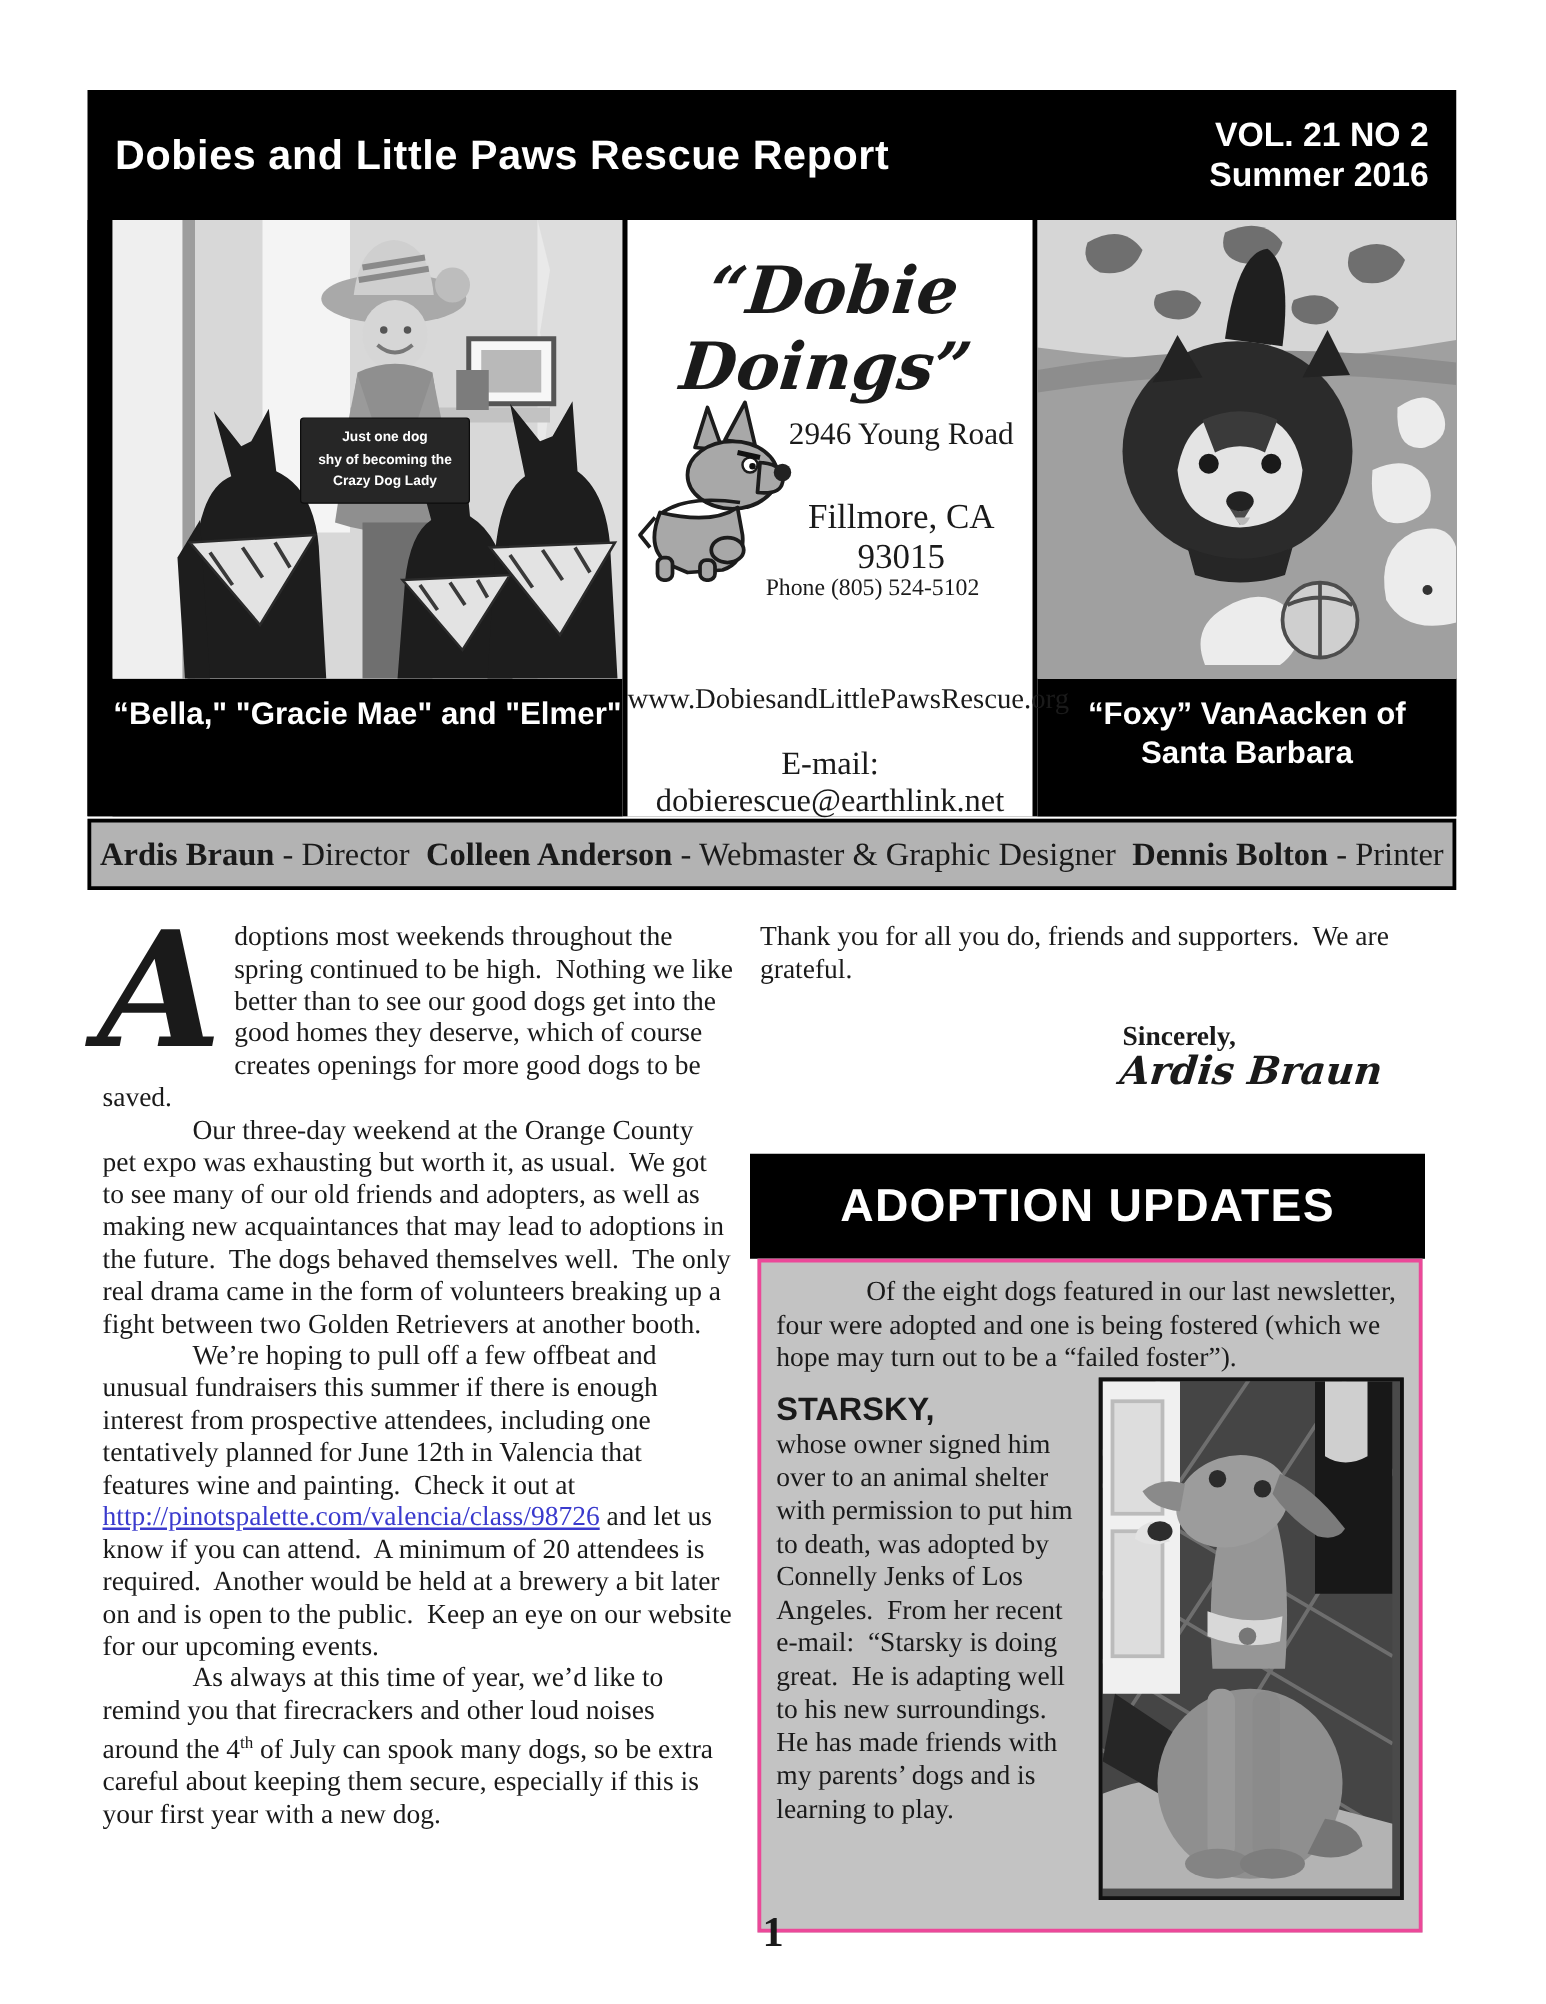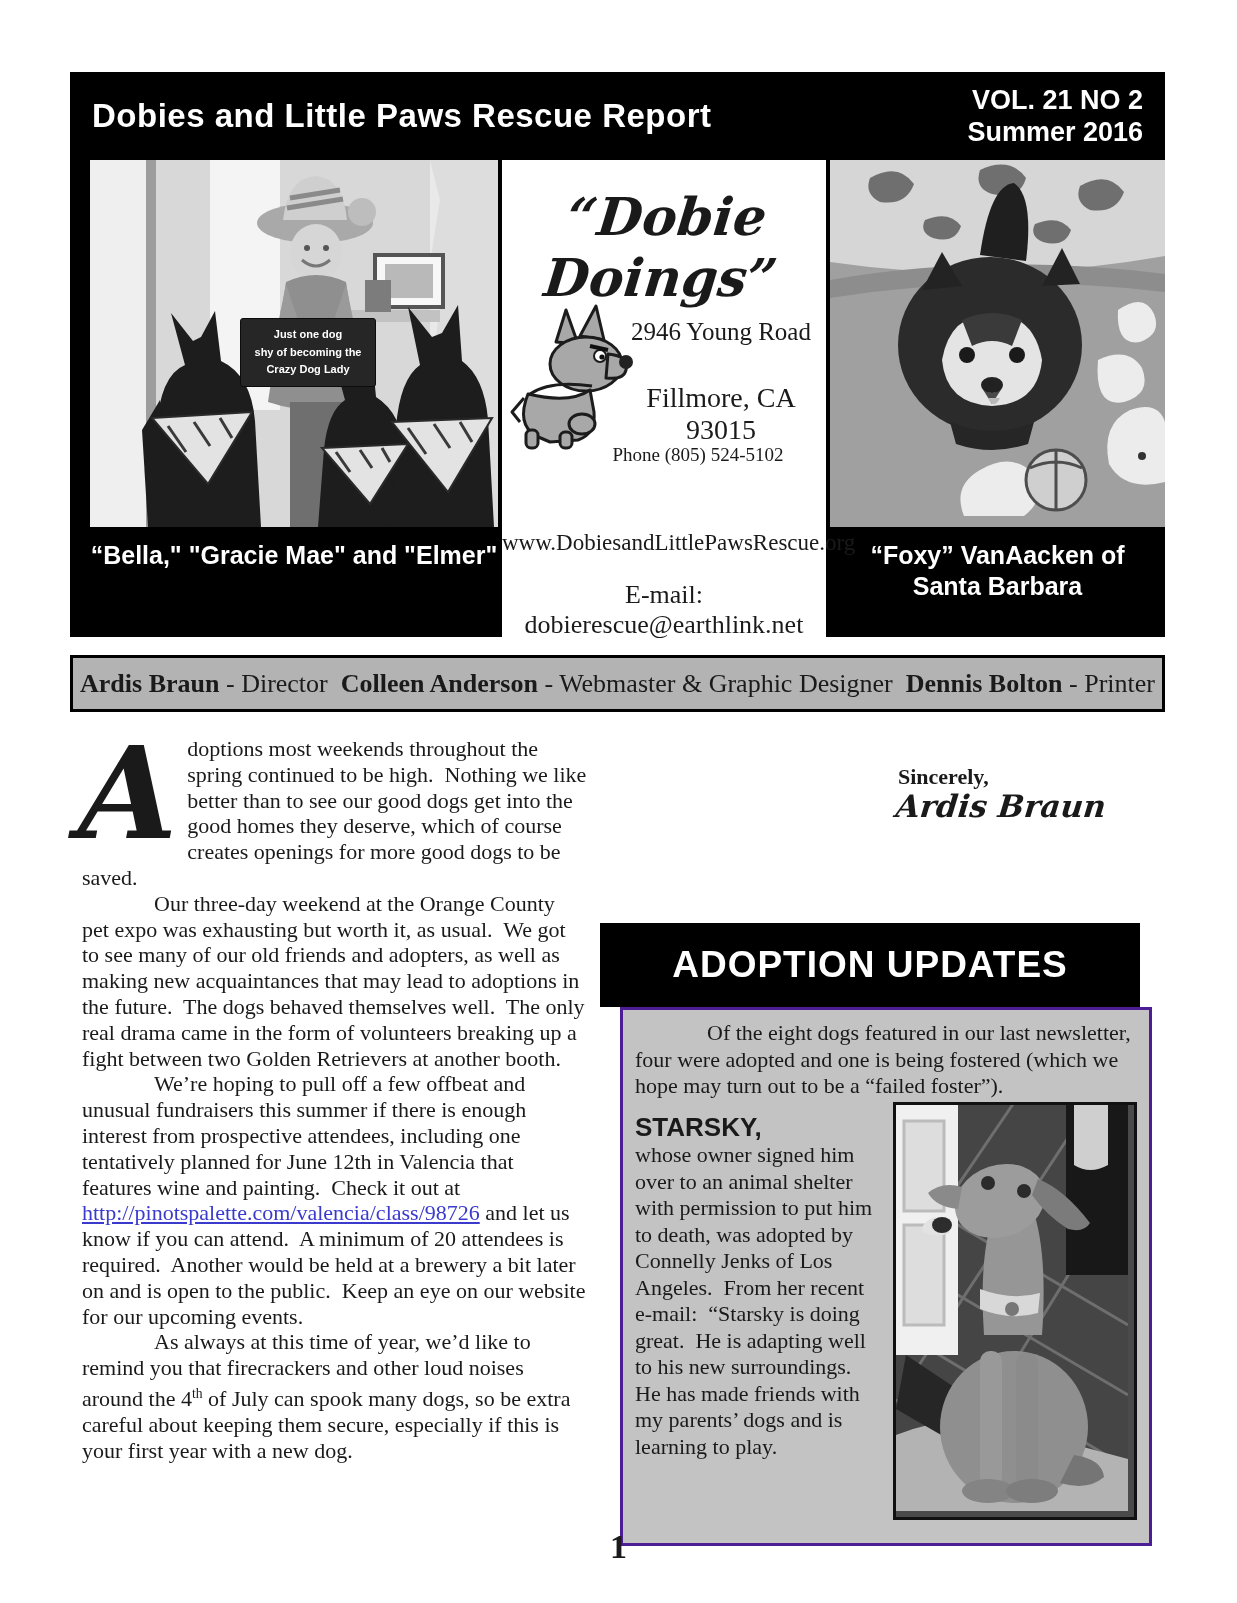--- a/index.html
+++ b/index.html
@@ -2,21 +2,21 @@
 <html><head>
 <meta charset="utf-8">
 <style>
   html,body{margin:0;padding:0;}
   body{width:1237px;height:1603px;background:#fdfdfd;position:relative;
        font-family:"Liberation Serif", serif;color:#1a1a1a;}
   .page{position:absolute;left:0;top:0;width:1237px;height:1603px;background:#ffffff;overflow:hidden;}
 
   
   .banner{position:absolute;left:70px;top:72px;width:1095px;background:#000;}
-  .masthead{height:88px;display:flex;justify-content:space-between;align-items:center;padding:0 22px;box-sizing:border-box;}
+  .masthead{height:104px;display:flex;justify-content:space-between;align-items:center;padding:0 22px;box-sizing:border-box;}
   .masthead-title{color:#fff;font-family:"Liberation Sans",sans-serif;font-weight:bold;font-size:33px;letter-spacing:.5px;}
   .masthead-issue{color:#fff;font-family:"Liberation Sans",sans-serif;font-weight:bold;font-size:27px;text-align:right;line-height:1.2;}
   .media-row{display:flex;height:477px;}
   .photo-col{display:flex;flex-direction:column;background:#000;}
   .photo-col.left{width:408px;padding-left:20px;}
   .photo-col.right{width:335px;}
   .photo{position:relative;height:367px;overflow:hidden;background:#d8d8d8;}
   .photo svg{display:block;}
   .caption{flex:1;background:#000;color:#fff;text-align:center;font-family:"Liberation Sans",sans-serif;
            font-weight:bold;font-size:25px;line-height:1.22;padding-top:13px;}
@@ -51,22 +51,22 @@
 
   .col-right{position:absolute;left:608px;top:736px;width:532px;font-size:22px;line-height:25.8px;}
   .closing{margin:28px 0 0 290px;font-size:22px;font-weight:bold;}
   .signature{margin:4px 0 0 288px;font-family:"DejaVu Serif",serif;font-style:italic;font-weight:bold;
              font-size:31px;transform:skewX(-6deg);}
 
   
   .adoption{position:absolute;left:600px;top:923px;width:540px;}
   .adoption-header{height:84px;background:#000;color:#fff;display:flex;align-items:center;justify-content:center;
                    font-family:"Liberation Sans",sans-serif;font-weight:bold;font-size:37px;letter-spacing:1px;}
-  .adoption-body{margin-left:20px;width:532px;height:539px;box-sizing:border-box;background:#c3c3c3;
-                 border:3px solid #4c1d95;padding:10px 12px 8px 12px;font-size:22px;line-height:26.5px;}
+  .adoption-body{margin-left:6px;width:532px;height:539px;box-sizing:border-box;background:#c3c3c3;
+                 border:3px solid #ec4899;padding:10px 12px 8px 12px;font-size:22px;line-height:26.5px;}
   .dog-name{font-family:"Liberation Sans",sans-serif;font-weight:bold;font-size:26px;margin:14px 0 2px 0;}
   .starsky-photo{float:right;width:238px;height:412px;border:3px solid #111;margin:2px 0 0 10px;background:#4a4a4a;overflow:hidden;}
 
   .page-number{position:absolute;left:0;top:1528px;width:1237px;text-align:center;
                font-weight:bold;font-size:34px;}
 </style>
 </head>
 <body>
 
 <div class="page">
@@ -214,20 +214,21 @@
   <div class="staff-bar"><b>Ardis Braun</b><span> - Director  </span><b>Colleen Anderson</b><span> - Webmaster &amp; Graphic Designer  </span><b>Dennis Bolton</b><span> - Printer</span></div>
 
   <div class="col-left">
     <p><span class="dropcap">A</span><span>doptions most weekends throughout the spring continued to be high.  Nothing we like better than to see our good dogs get into the good homes they deserve, which of course creates openings for more good dogs to be saved.</span></p>
     <p class="indent">Our three-day weekend at the Orange County pet expo was exhausting but worth it, as usual.  We got to see many of our old friends and adopters, as well as making new acquaintances that may lead to adoptions in the future.  The dogs behaved themselves well.  The only real drama came in the form of volunteers breaking up a fight between two Golden Retrievers at another booth.</p>
     <p class="indent"><span>We’re hoping to pull off a few offbeat and unusual fundraisers this summer if there is enough interest from prospective attendees, including one tentatively planned for June 12th in Valencia that features wine and painting.  Check it out at </span><a class="link">http://pinotspalette.com/valencia/class/98726</a><span> and let us know if you can attend.  A minimum of 20 attendees is required.  Another would be held at a brewery a bit later on and is open to the public.  Keep an eye on our website for our upcoming events.</span></p>
     <p class="indent"><span>As always at this time of year, we’d like to remind you that firecrackers and other loud noises around the 4</span><sup>th</sup><span> of July can spook many dogs, so be extra careful about keeping them secure, especially if this is your first year with a new dog.</span></p>
   </div>
 
   <div class="col-right">
+    <p>Thank you for all you do, friends and supporters.  We are grateful.</p>
     <div class="closing">Sincerely,</div>
     <div class="signature">Ardis Braun</div>
   </div>
 
   <div class="adoption">
     <div class="adoption-header">ADOPTION UPDATES</div>
     <div class="adoption-body">
       <p class="indent">Of the eight dogs featured in our last newsletter, four were adopted and one is being fostered (which we hope may turn out to be a “failed foster”).</p>
       <div class="starsky-photo">
         <svg width="232" height="406" viewBox="0 0 232 406">

